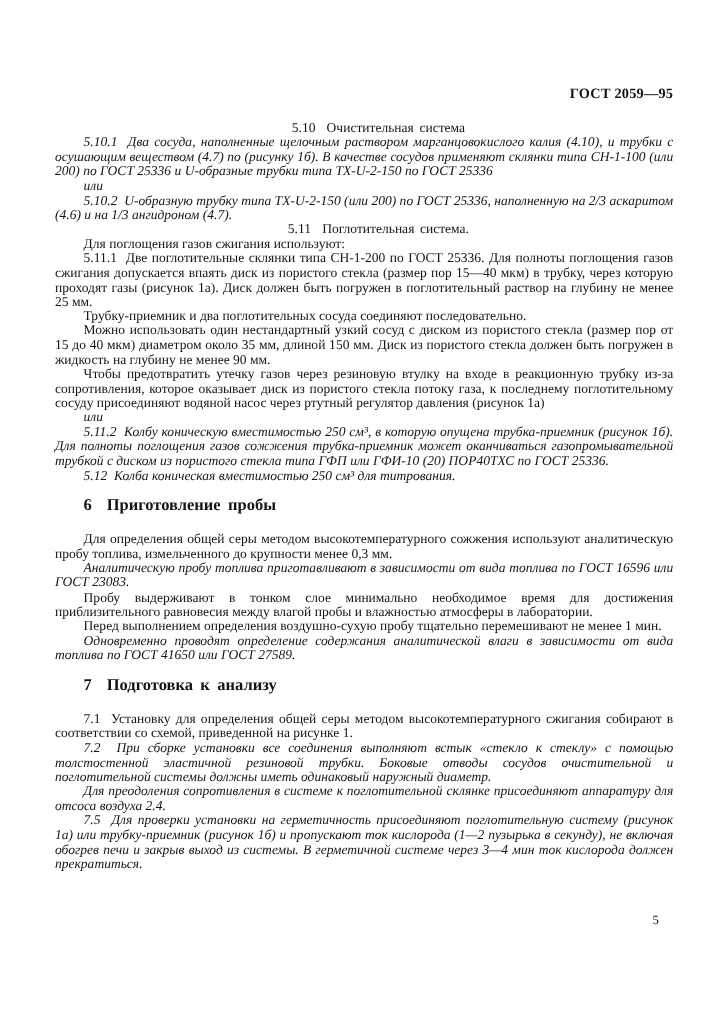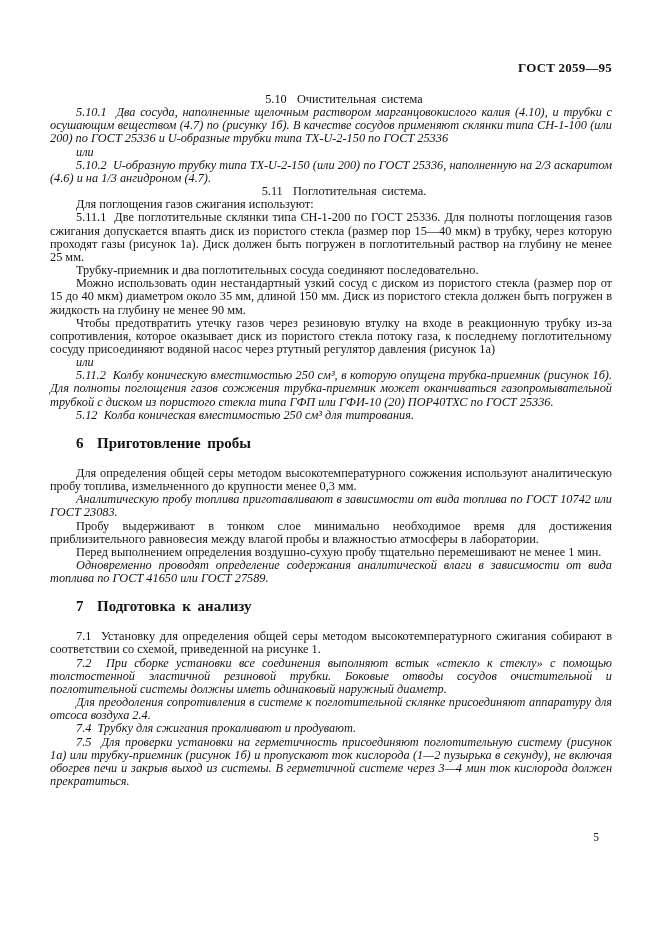--- a/index.html
+++ b/index.html
@@ -8,21 +8,21 @@
     background: #ffffff;
   }
   .page {
     position: relative;
     width: 661px;
     height: 936px;
     background: #ffffff;
     color: #141414;
     font-family: "Liberation Serif", serif;
     box-sizing: border-box;
-    padding: 60px 49px 0 50px;
+    padding: 77px 49px 0 50px;
     overflow: hidden;
   }
   .page-header {
     text-align: right;
     font-weight: bold;
     font-size: 13px;
     letter-spacing: 0.2px;
     margin-bottom: 17px;
   }
   .doc-body {
@@ -74,26 +74,25 @@
       <p class="para">Для поглощения газов сжигания используют:</p>
       <p class="para">5.11.1&nbsp; Две поглотительные склянки типа СН-1-200 по ГОСТ 25336. Для полноты поглощения газов сжигания допускается впаять диск из пористого стекла (размер пор 15—40 мкм) в трубку, через которую проходят газы (рисунок 1а). Диск должен быть погружен в поглотительный раствор на глубину не менее 25 мм.</p>
       <p class="para">Трубку-приемник и два поглотительных сосуда соединяют последовательно.</p>
       <p class="para">Можно использовать один нестандартный узкий сосуд с диском из пористого стекла (размер пор от 15 до 40 мкм) диаметром около 35 мм, длиной 150 мм. Диск из пористого стекла должен быть погружен в жидкость на глубину не менее 90 мм.</p>
       <p class="para">Чтобы предотвратить утечку газов через резиновую втулку на входе в реакционную трубку из-за сопротивления, которое оказывает диск из пористого стекла потоку газа, к последнему поглотительному сосуду присоединяют водяной насос через ртутный регулятор давления (рисунок 1а)</p>
       <p class="para italic">или</p>
       <p class="para italic">5.11.2&nbsp; Колбу коническую вместимостью 250 см³, в которую опущена трубка-приемник (рисунок 1б). Для полноты поглощения газов сожжения трубка-приемник может оканчиваться газопромывательной трубкой с диском из пористого стекла типа ГФП или ГФИ-10 (20) ПОР40ТХС по ГОСТ 25336.</p>
       <p class="para italic">5.12&nbsp; Колба коническая вместимостью 250 см³ для титрования.</p>
       <p class="section-heading">6&nbsp; Приготовление пробы</p>
       <p class="para">Для определения общей серы методом высокотемпературного сожжения используют аналитическую пробу топлива, измельченного до крупности менее 0,3 мм.</p>
-      <p class="para italic">Аналитическую пробу топлива приготавливают в зависимости от вида топлива по ГОСТ 10742 или ГОСТ 23083.</p>
+      <p class="para italic">Аналитическую пробу топлива приготавливают в зависимости от вида топлива по ГОСТ 16596 или ГОСТ 23083.</p>
       <p class="para">Пробу выдерживают в тонком слое минимально необходимое время для достижения приблизительного равновесия между влагой пробы и влажностью атмосферы в лаборатории.</p>
       <p class="para">Перед выполнением определения воздушно-сухую пробу тщательно перемешивают не менее 1 мин.</p>
       <p class="para italic">Одновременно проводят определение содержания аналитической влаги в зависимости от вида топлива по ГОСТ 41650 или ГОСТ 27589.</p>
       <p class="section-heading">7&nbsp; Подготовка к анализу</p>
       <p class="para">7.1&nbsp; Установку для определения общей серы методом высокотемпературного сжигания собирают в соответствии со схемой, приведенной на рисунке 1.</p>
       <p class="para italic">7.2&nbsp; При сборке установки все соединения выполняют встык «стекло к стеклу» с помощью толстостенной эластичной резиновой трубки. Боковые отводы сосудов очистительной и поглотительной системы должны иметь одинаковый наружный диаметр.</p>
       <p class="para italic">Для преодоления сопротивления в системе к поглотительной склянке присоединяют аппаратуру для отсоса воздуха 2.4.</p>
-      <p class="para italic">7.4&nbsp; Трубку для сжигания прокаливают и продувают.</p>
       <p class="para italic">7.5&nbsp; Для проверки установки на герметичность присоединяют поглотительную систему (рисунок 1а) или трубку-приемник (рисунок 1б) и пропускают ток кислорода (1—2 пузырька в секунду), не включая обогрев печи и закрыв выход из системы. В герметичной системе через 3—4 мин ток кислорода должен прекратиться.</p>
     </div>
 
   <div class="page-number">5</div>
 </div>
 
 </body></html>

